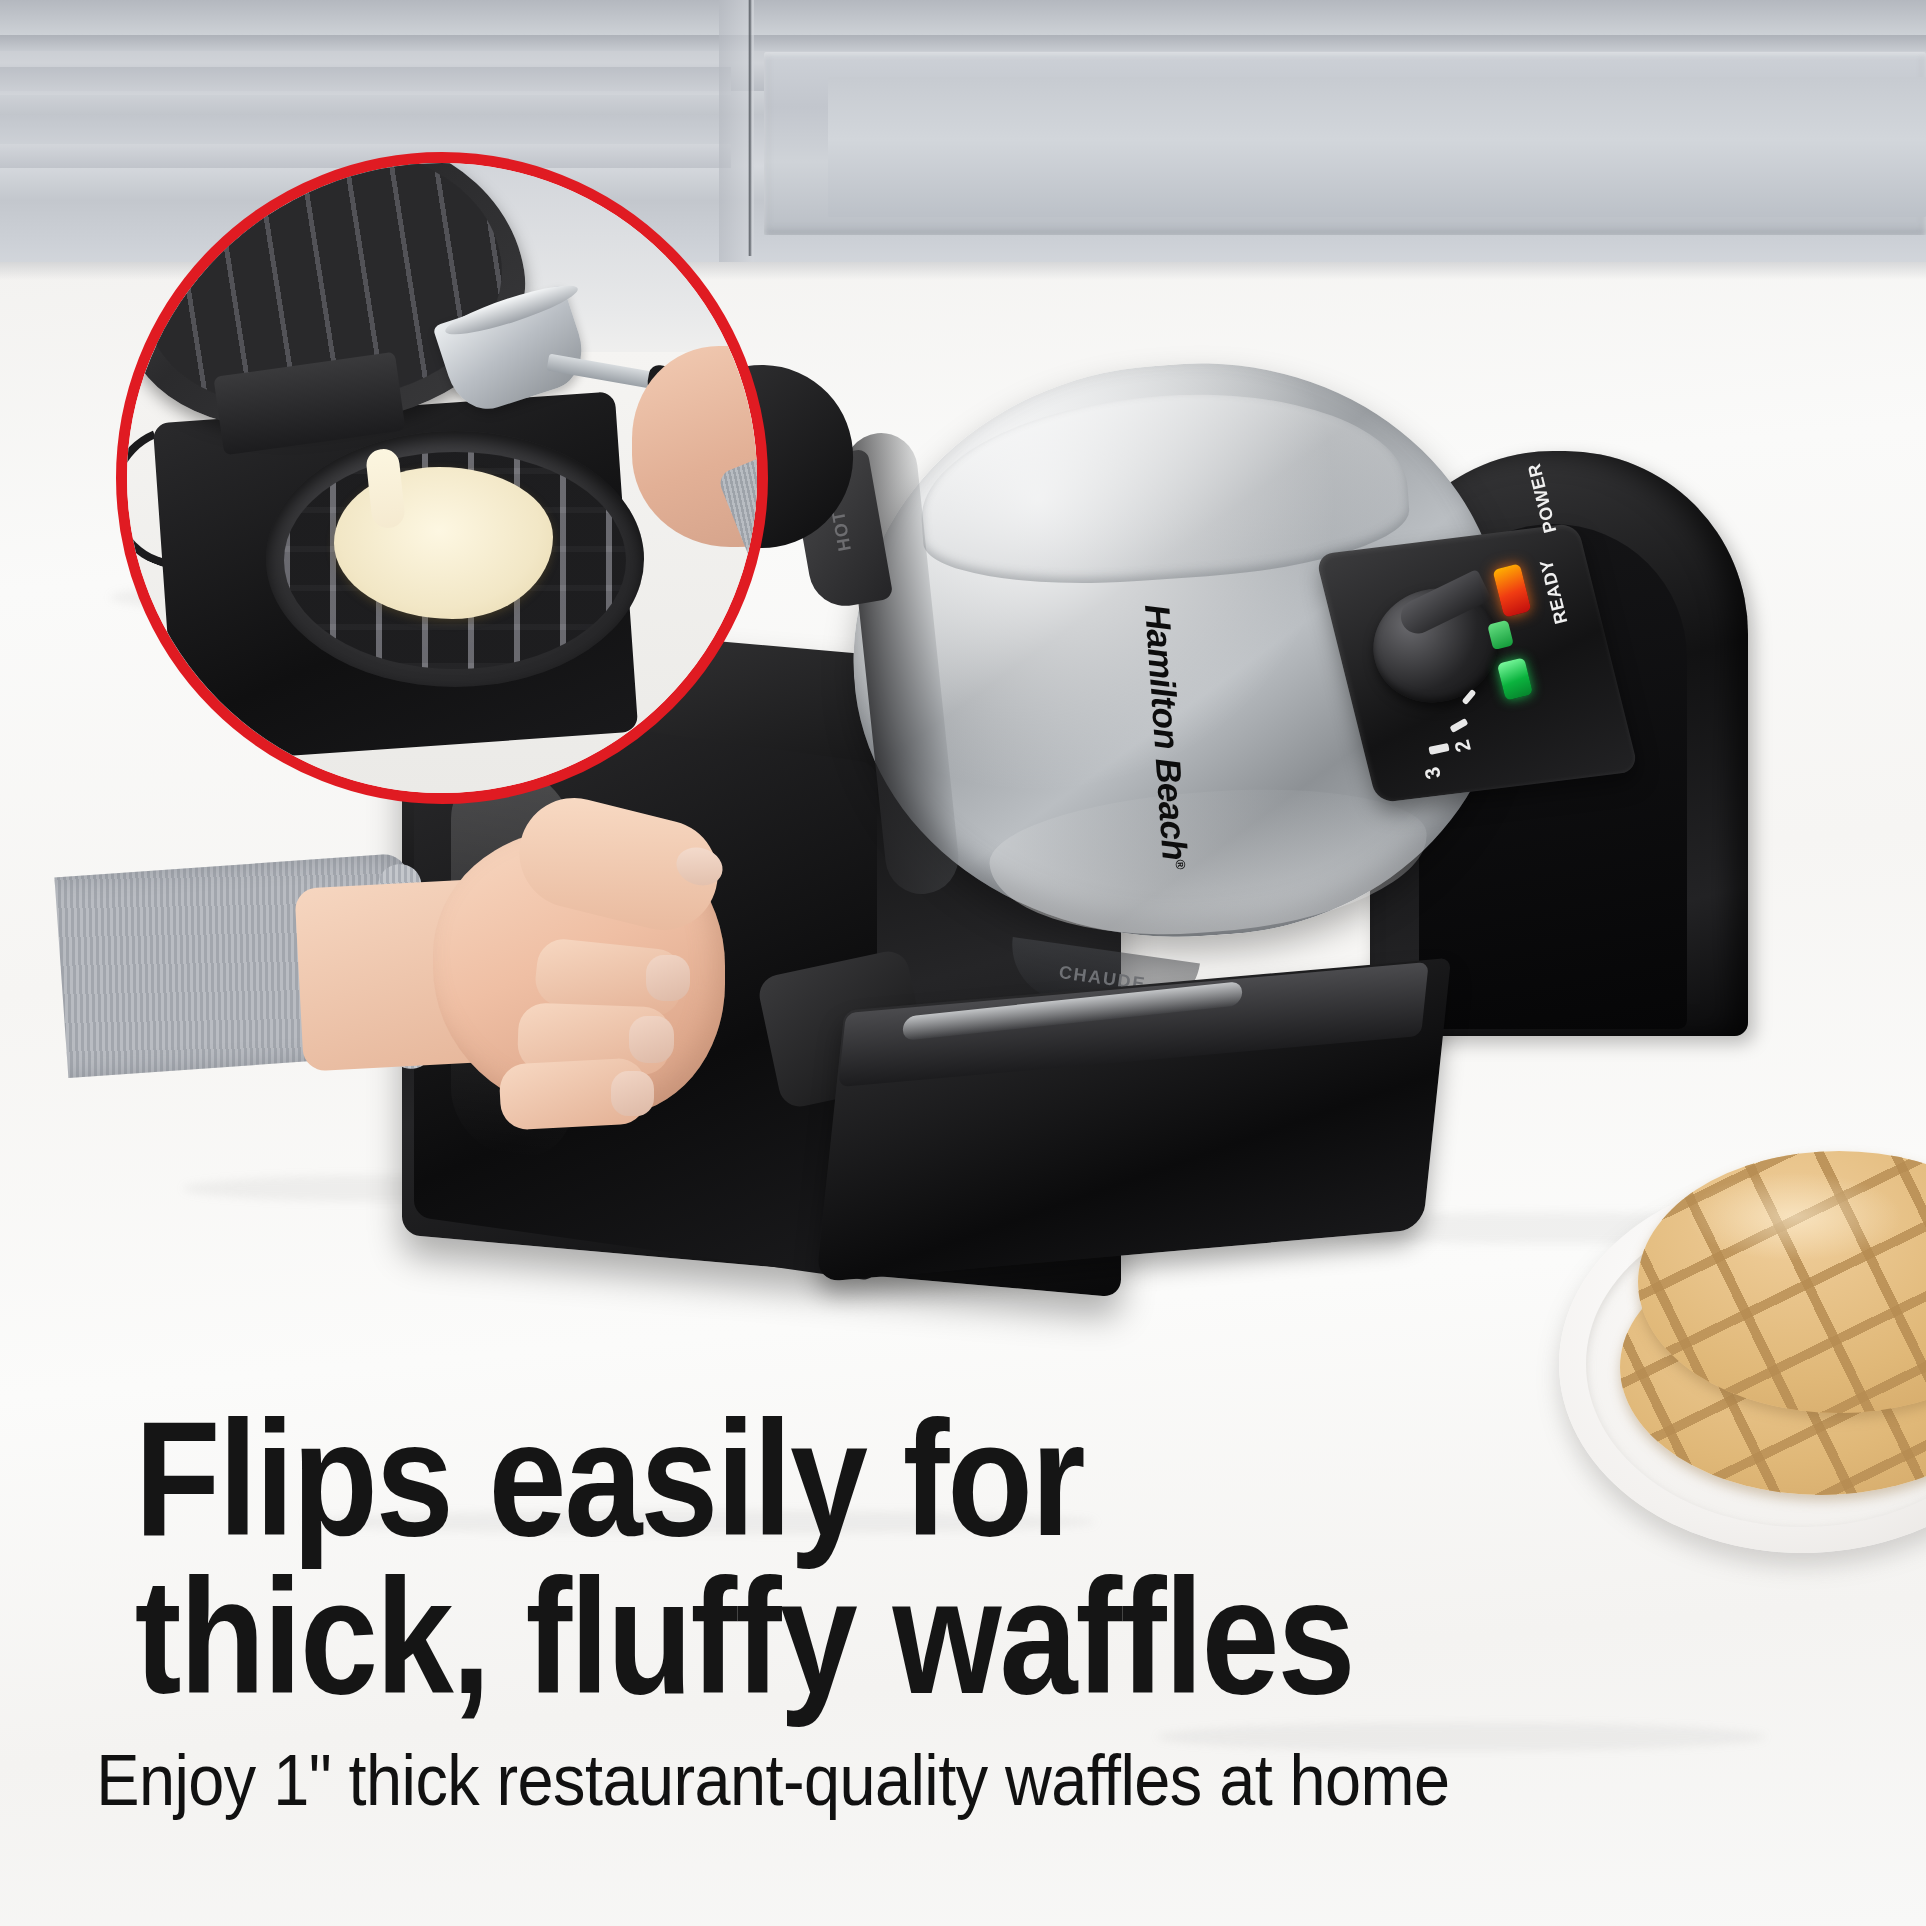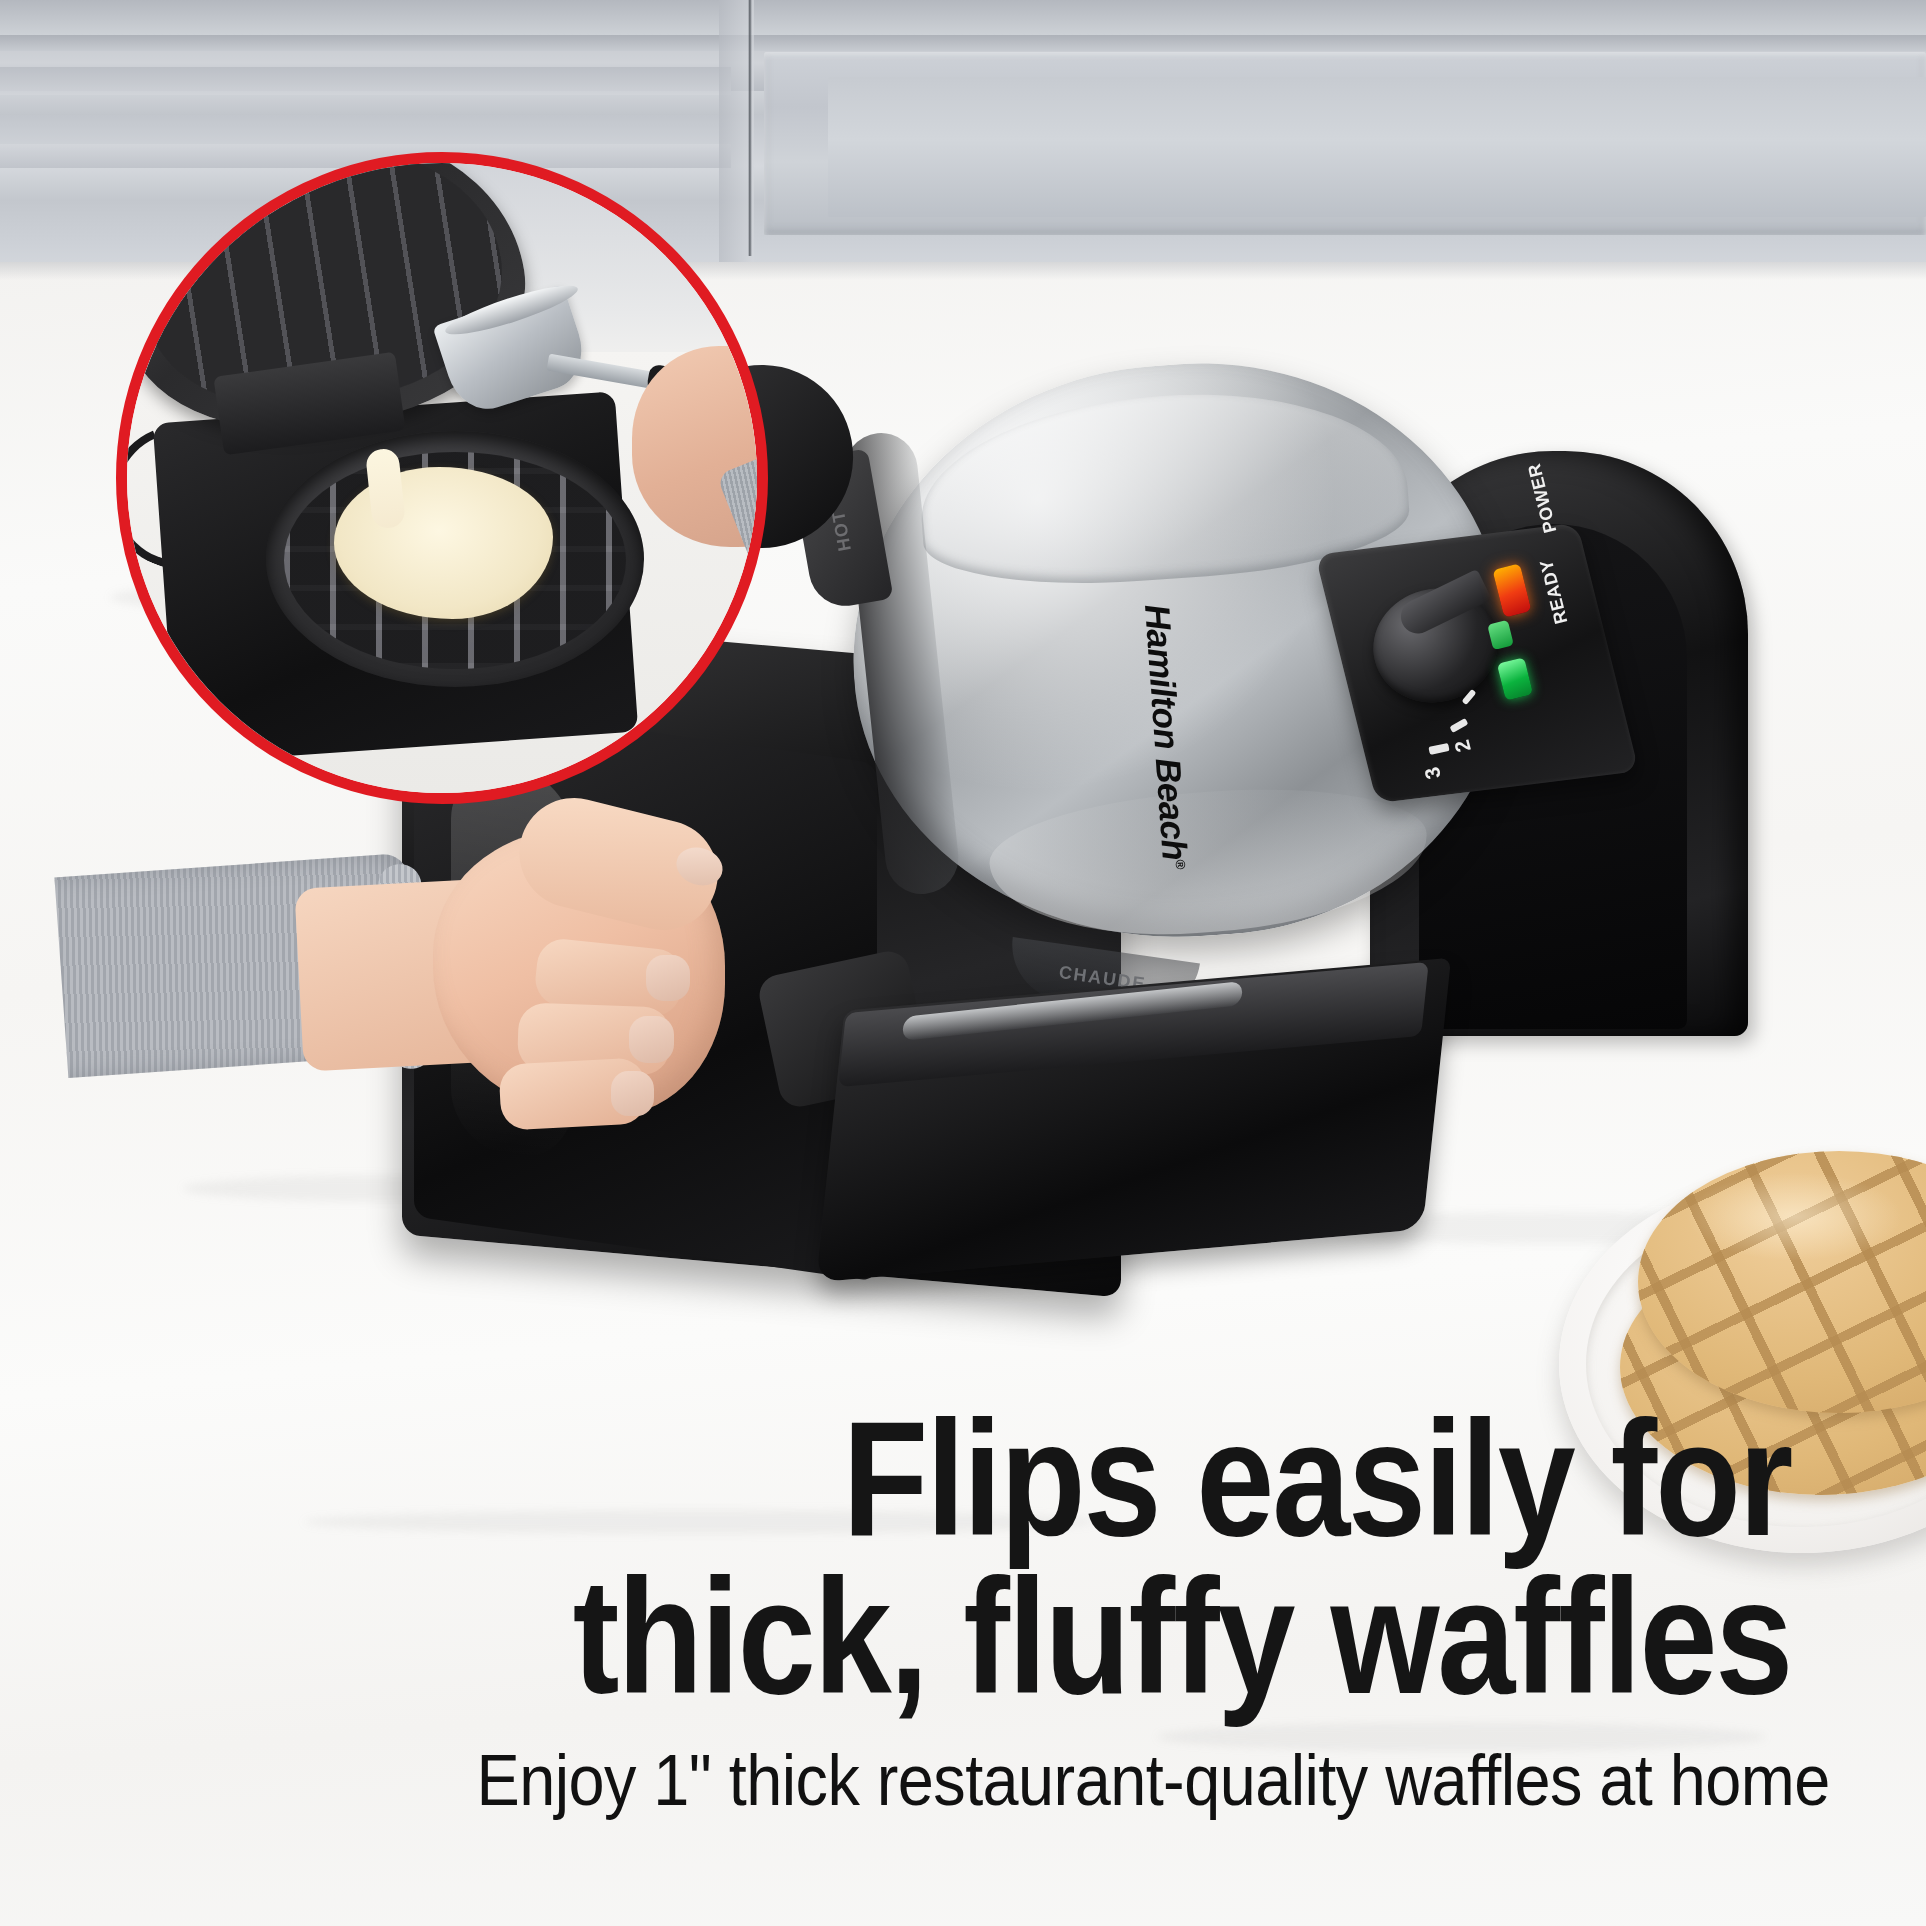--- a/index.html
+++ b/index.html
@@ -220,21 +220,21 @@
   .w-bot{left:1620px;top:1239px;width:402px;height:256px;}
   .w-top{left:1638px;top:1151px;width:402px;height:262px;}
   .w-grid{position:absolute;inset:0;
     background:
       repeating-linear-gradient(64deg,rgba(182,140,82,.85) 0 9.7px,rgba(0,0,0,0) 9.7px 68px),
       repeating-linear-gradient(154deg,rgba(182,140,82,.8) 0 9.7px,rgba(0,0,0,0) 9.7px 63px);}
   .w-shine{position:absolute;left:12%;top:8%;width:54%;height:34%;border-radius:50%;
     background:radial-gradient(ellipse,rgba(255,244,220,.55),rgba(255,255,255,0) 70%);}
 
   
-  .copy{position:absolute;left:0;top:1401px;width:1926px;text-align:right;}
+  .copy{position:absolute;left:0;top:1401px;width:1926px;text-align:left;}
   .headline{font-size:163px;line-height:.96;font-weight:700;color:#151515;letter-spacing:-2.4px;
     font-family:"Liberation Sans Narrow","Liberation Sans",sans-serif;transform:scaleX(.86);}
   .hl2{margin-top:1.2px;}
   .subline{margin-top:24px;font-size:72px;font-weight:400;color:#111;letter-spacing:-0.6px;
     font-family:"Liberation Sans Narrow","Liberation Sans",sans-serif;transform:scaleX(.9);}
 </style>
 </head>
 <body>
 
 <div id="stage">

